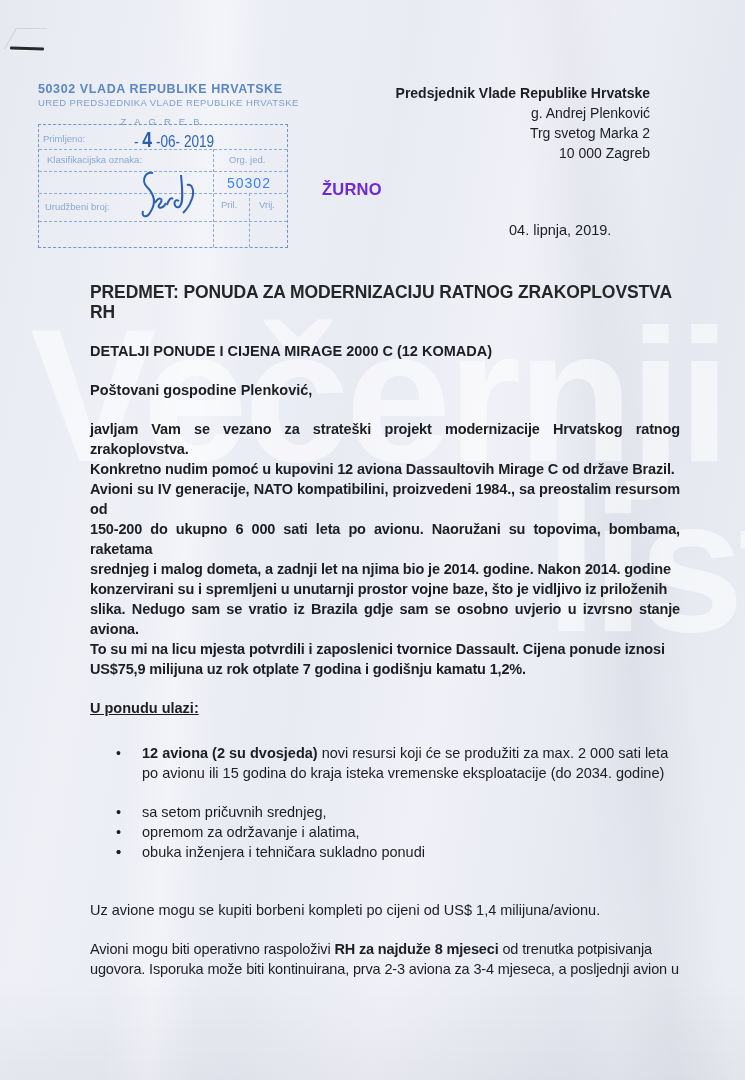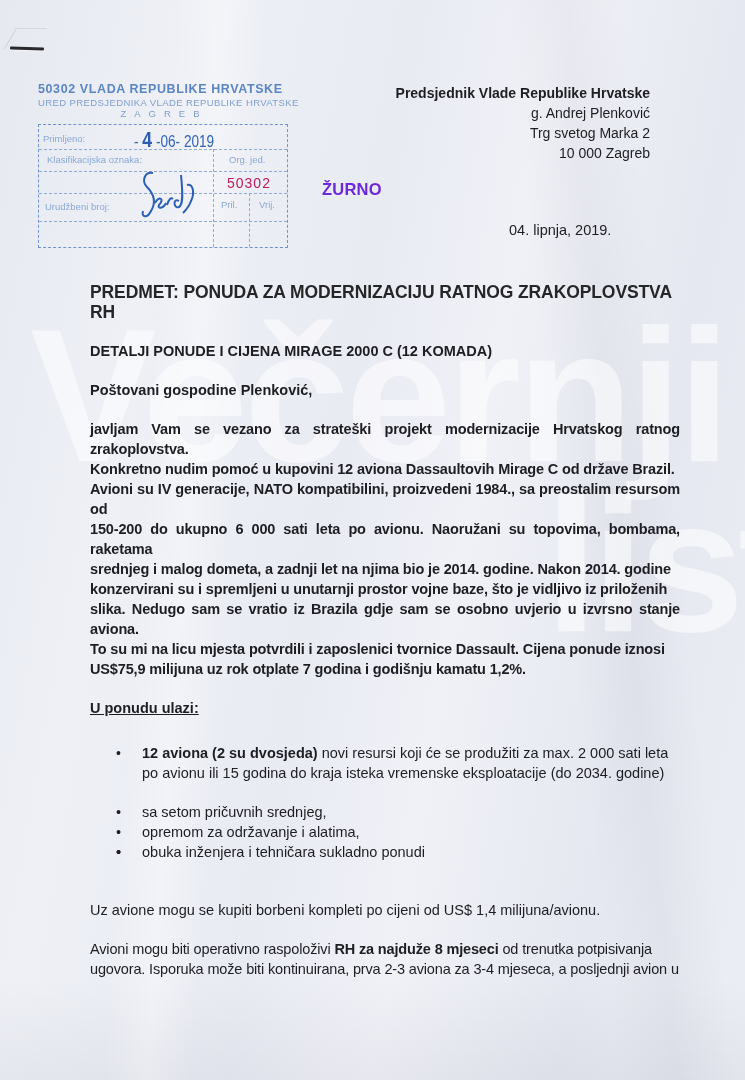--- a/index.html
+++ b/index.html
@@ -31,31 +31,31 @@
   .staple-fold {
     position: absolute; left: 10px; top: 28px; width: 30px; height: 20px;
     border-left: 1px solid rgba(180,180,190,0.5); border-top: 1px solid rgba(180,180,190,0.4);
     transform: skewX(-30deg);
   }
 
   
   .stamp { position: absolute; left: 38px; top: 82px; width: 252px; color: #4d7fc4; font-family: "Liberation Sans", sans-serif; }
   .stamp .l1 { font-size: 12.5px; font-weight: bold; letter-spacing: 0.6px; color: #5a86c4; white-space: nowrap; }
   .stamp .l2 { font-size: 9.5px; letter-spacing: 0.4px; color: #7ea0d0; white-space: nowrap; margin-top: 1px; }
-  .stamp .l3 { font-size: 9.5px; letter-spacing: 8px; color: #7ea0d0; text-align: center; margin-top: 0px; }
+  .stamp .l3 { font-size: 9.5px; letter-spacing: 8px; color: #7ea0d0; text-align: center; margin-top: 8px; }
   .stamp-table {
     position: absolute; left: 0; top: 42px; width: 248px; height: 122px;
     border: 1.5px dashed #6f95cf;
   }
   .st-row { position: absolute; left: 0; right: 0; border-top: 1px dashed #8cabd9; }
   .st-col { position: absolute; top: 0; bottom: 0; border-left: 1px dashed #8cabd9; }
   .st-label { position: absolute; font-size: 9.5px; color: #8aa8d6; white-space: nowrap; }
   .st-date { position: absolute; left: 95px; top: 2px; font-family: "Liberation Sans Narrow", "Liberation Sans", sans-serif; font-size: 17px; color: #2f64b8; transform: scaleX(0.8); transform-origin: left top; white-space: nowrap; }
   .st-date .big { color: #2a5db0; font-size: 22px; font-weight: bold; }
-  .st-num { position: absolute; font-size: 14px; color: #be185d; letter-spacing: 1px; }
+  .st-num { position: absolute; font-size: 14px; color: #3b82f6; letter-spacing: 1px; }
   .signature { position: absolute; left: 100px; top: 40px; width: 64px; height: 60px; }
 
   .urgent { position: absolute; left: 322px; top: 180px; font-size: 16.5px; font-weight: bold; color: #6d28d9; letter-spacing: 0.2px; }
 
   .recipient { position: absolute; right: 95px; top: 83px; text-align: right; font-size: 14px; line-height: 20px; }
   .recipient .name { font-weight: bold; }
   .date { position: absolute; left: 509px; top: 222px; font-size: 14.5px; }
 
   .body { position: absolute; left: 90px; top: 282px; width: 590px; font-size: 14.5px; line-height: 20px; }
   .subject { font-size: 17.5px; font-weight: bold; color: #262628; letter-spacing: -0.1px; }

